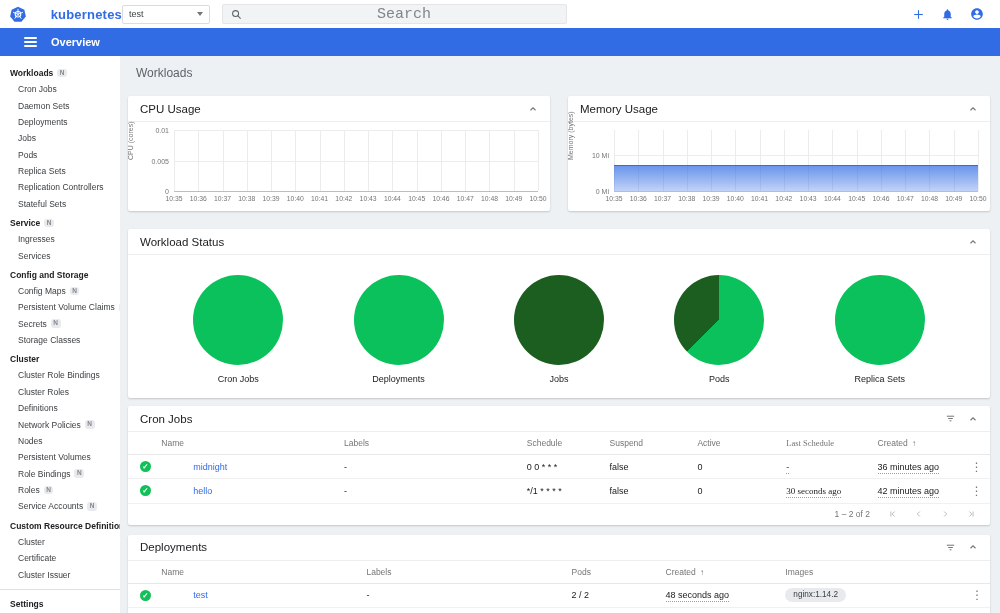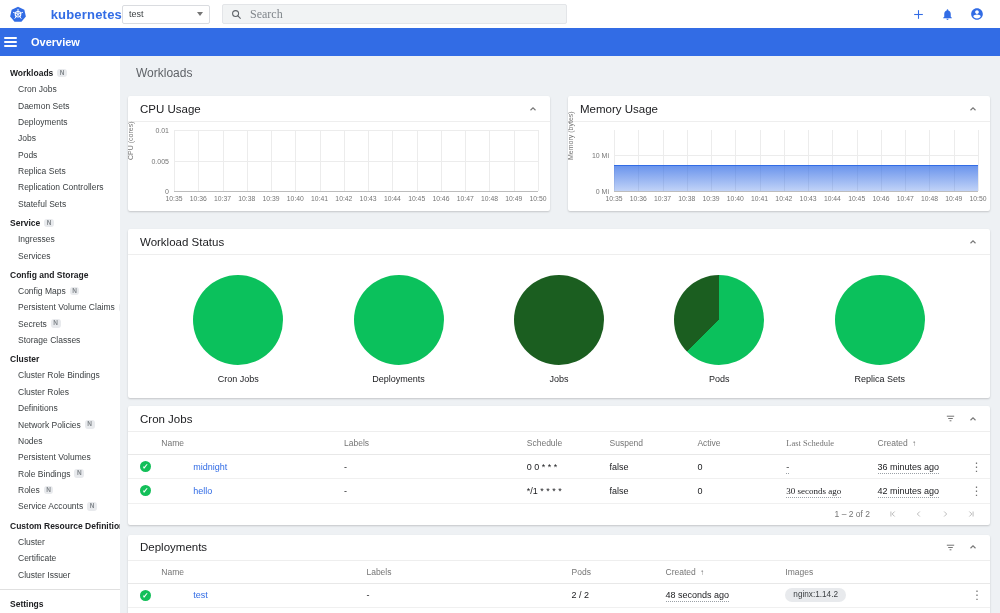--- a/index.html
+++ b/index.html
@@ -8,27 +8,27 @@
   .app { width:1000px; height:613px; display:flex; flex-direction:column; overflow:hidden; }
 
   
   .topbar { height:28px; background:#fff; display:flex; align-items:center; flex:0 0 28px; padding:0 10px; }
   .logo { display:flex; align-items:center; gap:5px; width:112px;justify-content:space-between; }
   .logo-text { color:#326ce5; font-weight:bold; font-size:13px; letter-spacing:.2px; }
   .ns-select { width:88px; height:19px; border:1px solid #dadce0; border-radius:2px; display:flex; align-items:center; padding:0 6px; font-size:9px; color:#3c4043; background:#fff; cursor:pointer; }
   .ns-select .ns-value { flex:1; }
   .caret-down { width:0; height:0; border-left:3.5px solid transparent; border-right:3.5px solid transparent; border-top:4px solid #757575; }
   .searchbox { margin-left:12px; width:345px; height:20px; background:#f1f3f4; border:1px solid #e3e5e8; border-radius:2px; display:flex; align-items:center; padding:0 8px; gap:8px; }
-  .searchbox input { border:none; outline:none; background:transparent; font-size:12px; color:#3c4043; width:100%; font-family:Liberation Serif, serif; }
+  .searchbox input { border:none; outline:none; background:transparent; font-size:15px; color:#3c4043; width:100%; font-family:Liberation Mono, monospace;text-align:center; }
   .searchbox input::placeholder { color:#80868b; }
   .top-actions { margin-left:auto; display:flex; align-items:center; gap:16px; padding-right:6px; }
   .top-actions .abtn { cursor:pointer; display:flex; align-items:center; }
 
   
-  .appbar { height:28px; background:#326ce5; display:flex; align-items:center; padding:0 4px; gap:14px; flex:0 0 28px; }
+  .appbar { height:28px; background:#326ce5; display:flex; align-items:center; padding:0 24px; gap:14px; flex:0 0 28px; }
   .appbar-title { color:#fff; font-size:11px; font-weight:bold; }
   .hamburger { width:13px; display:flex; flex-direction:column; gap:2.5px; cursor:pointer; }
   .hamburger span { height:1.8px; background:#fff; border-radius:1px; }
 
   
   .body { flex:1; display:flex; overflow:hidden; }
   .sidebar { width:120px; background:#fff; padding:6px 0 4px 0; overflow:hidden; flex:0 0 120px; }
   .side-head { display:flex; align-items:center; padding:3px 4px 3px 10px; font-size:8.5px; font-weight:bold; color:#202124; margin-top:3px; cursor:pointer; white-space:nowrap; }
   .side-item { display:flex; align-items:center; padding:3.2px 4px 3.2px 18px; font-size:8.5px; color:#3c4043; cursor:pointer; white-space:nowrap; }
   .ns-badge { margin-left:4px; background:#e8eaed; color:#80868b; font-size:6.5px; font-weight:bold; padding:1px 2.5px; border-radius:3px; line-height:1; }

